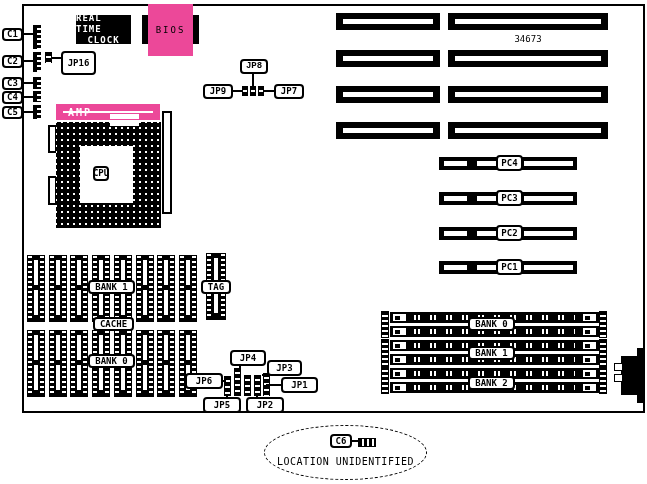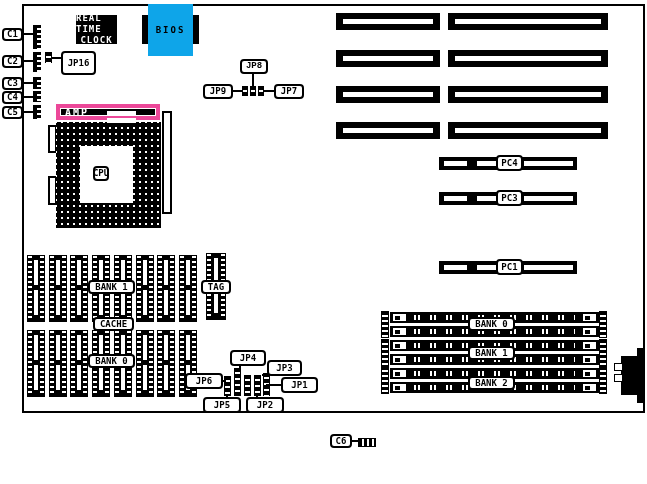--- a/index.html
+++ b/index.html
@@ -18,36 +18,36 @@
   .labelbox {
     position:absolute; background:#fff; border:2px solid #000; border-radius:4px;
     font-size:9px; font-weight:700; line-height:1;
     display:flex; align-items:center; justify-content:center;
     z-index:6; white-space:nowrap;
   }
 
   
   .blackchip { position:absolute; background:#000; color:#fff; display:flex; flex-direction:column; align-items:center; justify-content:center; font-weight:700; z-index:2; }
   .blackchip .t { font-size:9px; line-height:11px; letter-spacing:1px; }
-  .bios-inner { background:#0ea5e9; color:#000; font-size:9px; font-weight:700; padding:21px 8px; letter-spacing:2px; }
+  .bios-inner { background:#ec4899; color:#000; font-size:9px; font-weight:400; padding:21px 8px; letter-spacing:2px; }
 
   
   .isa { position:absolute; background:#000; height:17px; }
   .isa::after { content:""; position:absolute; left:7px; right:7px; top:6px; height:5px; background:#fff; }
 
   
   .pc { position:absolute; left:439px; width:138px; height:13px; background:#000; }
   .pc .s { position:absolute; top:4px; height:5px; background:#fff; }
   .pc .s1 { left:5px;  width:23px; }
   .pc .s2 { left:38px; width:19px; }
   .pc .s3 { left:85px; width:49px; }
   .pc .labelbox { left:57px; top:-2px; width:27px; height:16px; }
 
   
-  .amp-bar { position:absolute; left:56px; top:104px; width:104px; height:16px; background:#000; border:4px solid #ec4899; box-shadow: inset 0 0 0 1px #fff; color:#fff; display:flex; align-items:center; z-index:2; }
+  .amp-bar { position:absolute; left:56px; top:104px; width:104px; height:16px; background:#000; border:7px solid #ec4899; box-shadow: inset 0 0 0 1px #fff; color:#fff; display:flex; align-items:center; z-index:2; }
   .amp-bar .t { font-size:10px; font-weight:700; letter-spacing:2px; padding-left:5px; }
   .amp-bar .wrect { position:absolute; left:47px; top:3px; width:29px; height:5px; background:#fff; box-shadow:0 7px 0 0 #fff; }
   .socket {
     position:absolute; left:56px; top:122px; width:105px; height:106px; background:#000;
     background-image: radial-gradient(#fff 1.1px, rgba(0,0,0,0) 1.1px);
     background-size:6px 6px; background-position:3px 3px;
   }
   .socket-center { position:absolute; left:80px; top:146px; width:53px; height:57px; background:#fff; z-index:1; }
   .cpu-label { left:93px; top:166px; width:16px; height:15px; }
   .vbar { position:absolute; left:162px; top:111px; width:10px; height:103px; background:#fff; border:2px solid #000; }
@@ -117,21 +117,21 @@
   <div class="cstrip" style="top:25px;height:24px;"></div>
   <div class="cstrip" style="top:52px;height:20px;"></div>
   <div class="cstrip" style="top:77px;height:12px;"></div>
   <div class="cstrip" style="top:91px;height:11px;"></div>
   <div class="cstrip" style="top:105px;height:14px;"></div>
 
   <div class="jstrip" style="left:45px;top:52px;height:11px;"></div>
   <div class="ln" style="left:52px;top:57px;width:10px;height:2px;"></div>
   <div class="labelbox" style="left:61px;top:51px;width:35px;height:24px;">JP16</div>
 
-  <div class="blackchip" style="left:76px;top:15px;width:41px;height:29px;">
+  <div class="blackchip" style="left:76px;top:15px;width:55px;height:29px;">
     <span class="t">REAL TIME</span>
     <span class="t">CLOCK</span>
   </div>
   <div class="blackchip" style="left:142px;top:15px;width:57px;height:29px;">
     <span class="bios-inner">BIOS</span>
   </div>
 
   <div class="labelbox" style="left:240px;top:59px;width:28px;height:15px;font-family:Liberation Mono, monospace;">JP8</div>
   <div class="ln" style="left:252px;top:74px;width:2px;height:12px;"></div>
   <div class="labelbox" style="left:203px;top:84px;width:30px;height:15px;">JP9</div>
@@ -143,32 +143,39 @@
   <div class="jstrip" style="left:258px;top:86px;height:10px;width:6px;"></div>
 
   <div class="isa" style="left:336px;top:13px;width:104px;"></div>
   <div class="isa" style="left:448px;top:13px;width:160px;"></div>
   <div class="isa" style="left:336px;top:50px;width:104px;"></div>
   <div class="isa" style="left:448px;top:50px;width:160px;"></div>
   <div class="isa" style="left:336px;top:86px;width:104px;"></div>
   <div class="isa" style="left:448px;top:86px;width:160px;"></div>
   <div class="isa" style="left:336px;top:122px;width:104px;"></div>
   <div class="isa" style="left:448px;top:122px;width:160px;"></div>
+  <div class="partno">34673</div>
 
   <div class="pc" style="top:157px;">
     <i class="s s1"></i>
       <i class="s s2"></i>
       <i class="s s3"></i>
     <span class="labelbox">PC4</span>
   </div>
   <div class="pc" style="top:192px;">
     <i class="s s1"></i>
       <i class="s s2"></i>
       <i class="s s3"></i>
     <span class="labelbox">PC3</span>
+  </div>
+  <div class="pc" style="top:227px;">
+    <i class="s s1"></i>
+      <i class="s s2"></i>
+      <i class="s s3"></i>
+    <span class="labelbox">PC2</span>
   </div>
   <div class="pc" style="top:261px;">
     <i class="s s1"></i>
       <i class="s s2"></i>
       <i class="s s3"></i>
     <span class="labelbox">PC1</span>
   </div>
 
   <div class="tab" style="top:125px;height:28px;"></div>
   <div class="tab" style="top:176px;height:29px;"></div>
@@ -311,17 +318,20 @@
   <div class="labelbox" style="left:468px;top:317px;width:47px;height:14px;">BANK 0</div>
   <div class="labelbox" style="left:468px;top:346px;width:47px;height:14px;">BANK 1</div>
   <div class="labelbox" style="left:468px;top:376px;width:47px;height:14px;">BANK 2</div>
 
   <div class="din" style="left:621px;top:356px;width:22px;height:39px;"></div>
   <div class="din" style="left:637px;top:348px;width:8px;height:10px;"></div>
   <div class="din" style="left:637px;top:393px;width:8px;height:10px;"></div>
   <div class="din-pin" style="left:614px;top:363px;"></div>
   <div class="din-pin" style="left:614px;top:374px;"></div>
 
+  <div class="callout">
+    <div class="callout-text">LOCATION UNIDENTIFIED</div>
+  </div>
   <div class="labelbox" style="left:330px;top:434px;width:22px;height:14px;">C6</div>
   <div class="ln" style="left:351px;top:440px;width:8px;height:2px;"></div>
   <div class="cglyph"></div>
 
 </div>
 
 </body></html>

